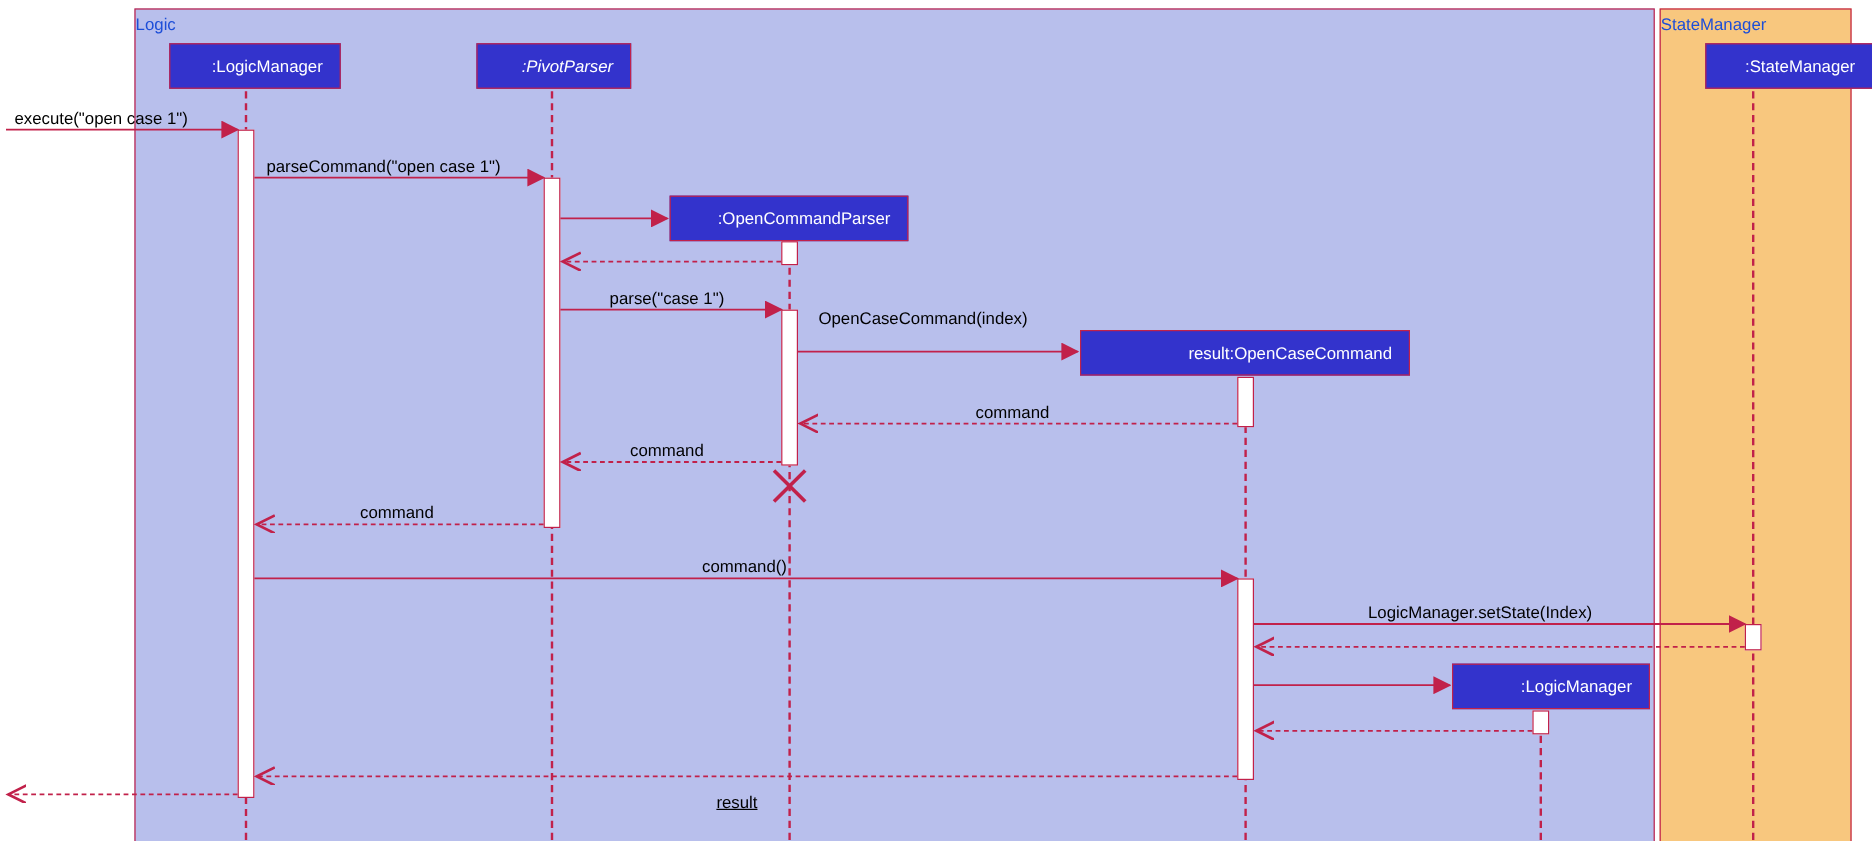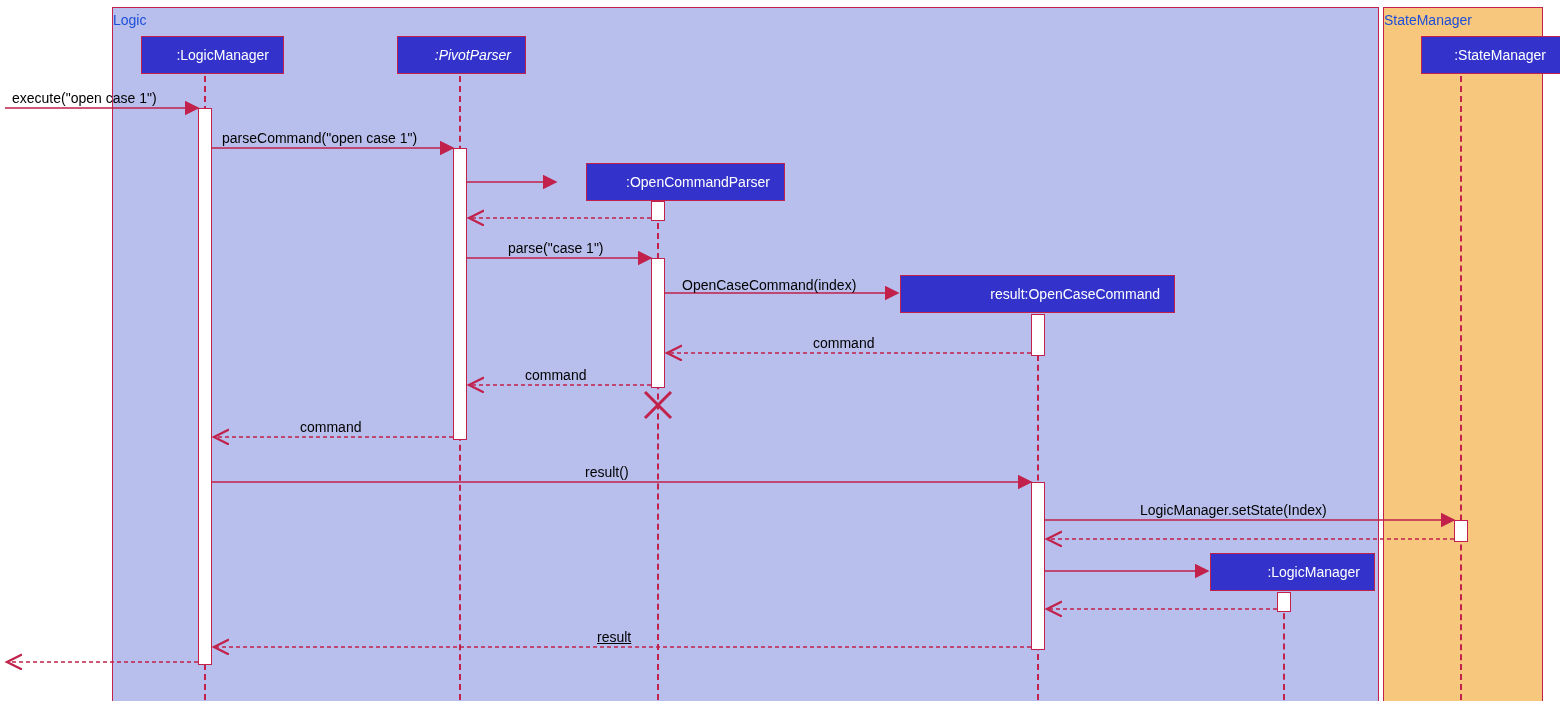--- a/index.html
+++ b/index.html
@@ -72,21 +72,21 @@
 <div class="box state-box">
   <div class="box-title" style="left:0;width:100%;">StateManager</div>
 </div>
 
 <div class="participant" style="left:141px; top:36px; width:113px;">
   <span>:LogicManager</span>
 </div>
 <div class="participant" style="left:397px; top:36px; width:99px;font-style:italic;">
   <span>:PivotParser</span>
 </div>
-<div class="participant" style="left:586px; top:163px; width:170px;padding-left:13px;">
+<div class="participant" style="left:558px; top:163px; width:170px;padding-left:13px;">
   <span>:OpenCommandParser</span>
 </div>
 <div class="participant" style="left:900px; top:275px; width:245px;">
   <span>result:OpenCaseCommand</span>
 </div>
 <div class="participant" style="left:1397px; top:36px; width:110px;margin-left:24px;">
   <span>:StateManager</span>
 </div>
 <div class="participant" style="left:1210px; top:553px; width:135px;">
   <span>:LogicManager</span>
@@ -150,19 +150,19 @@
 
   <line x1="198" y1="662" x2="7" y2="662" stroke="#c1214a" stroke-width="1.5" stroke-dasharray="4,3" marker-end="url(#openArrow)"></line>
 
   <line x1="645" y1="392" x2="671" y2="418" stroke="#c1214a" stroke-width="3"></line>
   <line x1="671" y1="392" x2="645" y2="418" stroke="#c1214a" stroke-width="3"></line>
 </svg>
 
 <div class="label" style="left:12px; top:90px;">execute("open case 1")</div>
 <div class="label" style="left:222px; top:130px;">parseCommand("open case 1")</div>
 <div class="label" style="left:508px; top:240px;">parse("case 1")</div>
-<div class="label" style="left:682px; top:277px;">OpenCaseCommand(index)</div>
+<div class="label" style="left:682px; top:257px;">OpenCaseCommand(index)</div>
 <div class="label" style="left:813px; top:335px;">command</div>
 <div class="label" style="left:525px; top:367px;">command</div>
 <div class="label" style="left:300px; top:419px;">command</div>
-<div class="label" style="left:585px; top:464px;">result()</div>
+<div class="label" style="left:585px; top:464px;">command()</div>
 <div class="label" style="left:1140px; top:502px;">LogicManager.setState(Index)</div>
-<div class="label" style="left:597px; top:629px;text-decoration:underline;">result</div>
+<div class="label" style="left:597px; top:660px;text-decoration:underline;">result</div>
 
 </body></html>

